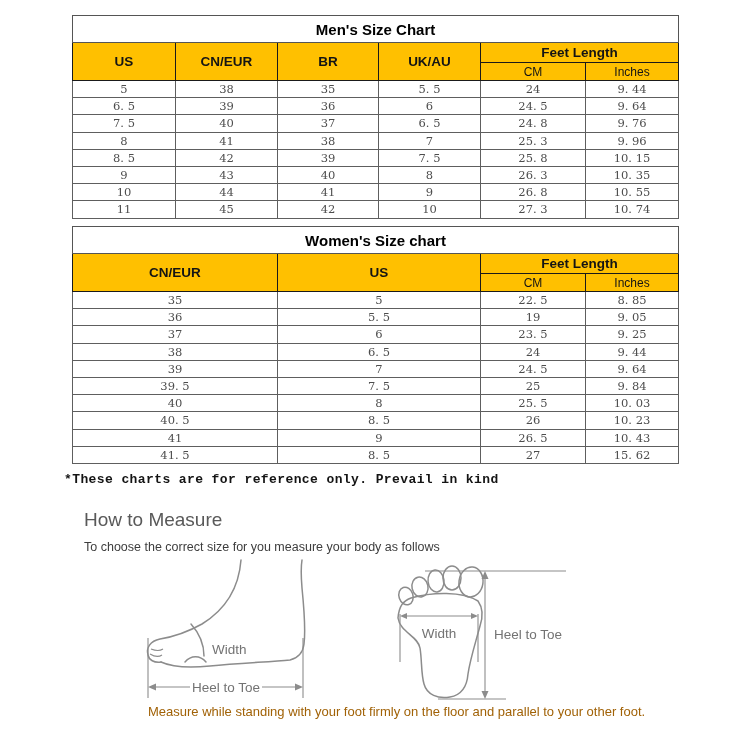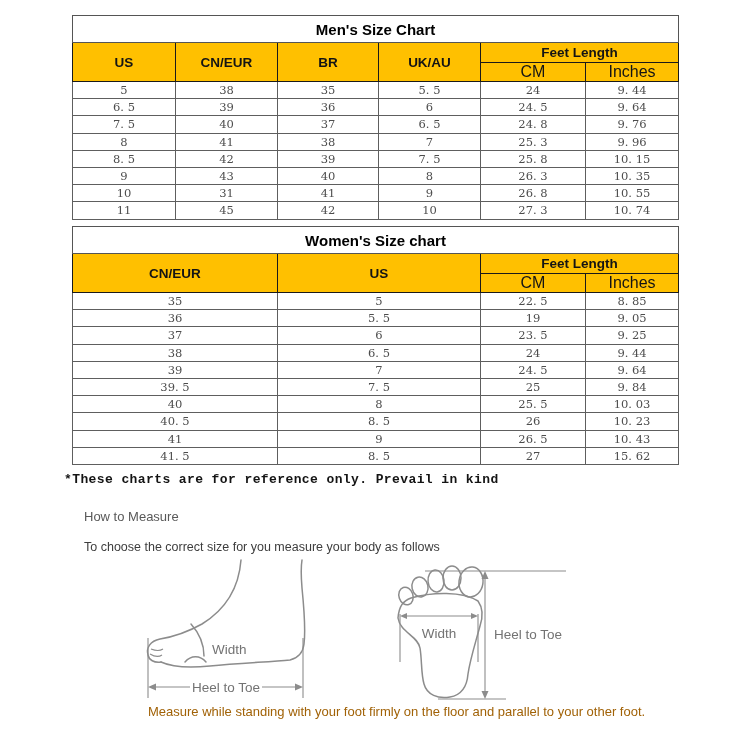--- a/index.html
+++ b/index.html
@@ -17,32 +17,32 @@
   .title-cell{
     height:26px;font-size:15px;font-weight:bold;color:#000;
     border:1px solid #1a1a1a;border-bottom:2px solid #1a1a1a;background:#fff;
     font-family:"Liberation Sans",sans-serif;
     margin-left:40px;
   }
   th.gold{
     background:var(--gold,#FFC000);color:#141414;font-size:13.5px;font-weight:bold;
     border:1px solid #1a1a1a;height:19px;font-family:"Liberation Sans",sans-serif;
   }
-  th.gold.sub{font-weight:normal;font-size:16px;height:17px;text-align:center;}
+  th.gold.sub{font-weight:normal;font-size:12px;height:17px;text-align:center;}
   .size-table tbody td{
     height:16.2px;font-family:"DejaVu Serif",serif;font-size:11.5px;color:#4d4d4d;
     border:1px solid #5e5e5e;background:#fff;white-space:nowrap;
   }
   .notes{
     position:absolute;left:64px;top:472px;
     font-family:"Liberation Mono",monospace;font-weight:bold;
     font-size:13px;line-height:16px;color:#141414;letter-spacing:0.4px;white-space:nowrap;
   }
   .htm-heading{
-    position:absolute;left:84px;top:509px;font-size:13px;font-weight:400;color:#595959;
+    position:absolute;left:84px;top:509px;font-size:19px;font-weight:400;color:#595959;
   }
   .htm-subtitle{
     position:absolute;left:84px;top:540px;font-size:12.5px;color:#3d3d3d;text-align:right;
   }
   .diagram{position:absolute;}
   #side-view-svg{left:138px;top:558px;}
   #top-view-svg{left:390px;top:556px;}
   .diag-stroke{fill:none;stroke:#8c8c8c;stroke-width:1.5;stroke-linecap:round;}
   .measure{fill:none;stroke:#8c8c8c;stroke-width:1.1;}
   .arrowhead{fill:#8c8c8c;stroke:none;}
@@ -124,21 +124,21 @@
       <tr>
       <td>9</td>
       <td>43</td>
       <td>40</td>
       <td>8</td>
       <td>26. 3</td>
       <td>10. 35</td>
     </tr>
       <tr>
       <td>10</td>
-      <td>31</td>
+      <td>44</td>
       <td>41</td>
       <td>9</td>
       <td>26. 8</td>
       <td>10. 55</td>
     </tr>
       <tr>
       <td>11</td>
       <td>45</td>
       <td>42</td>
       <td>10</td>

